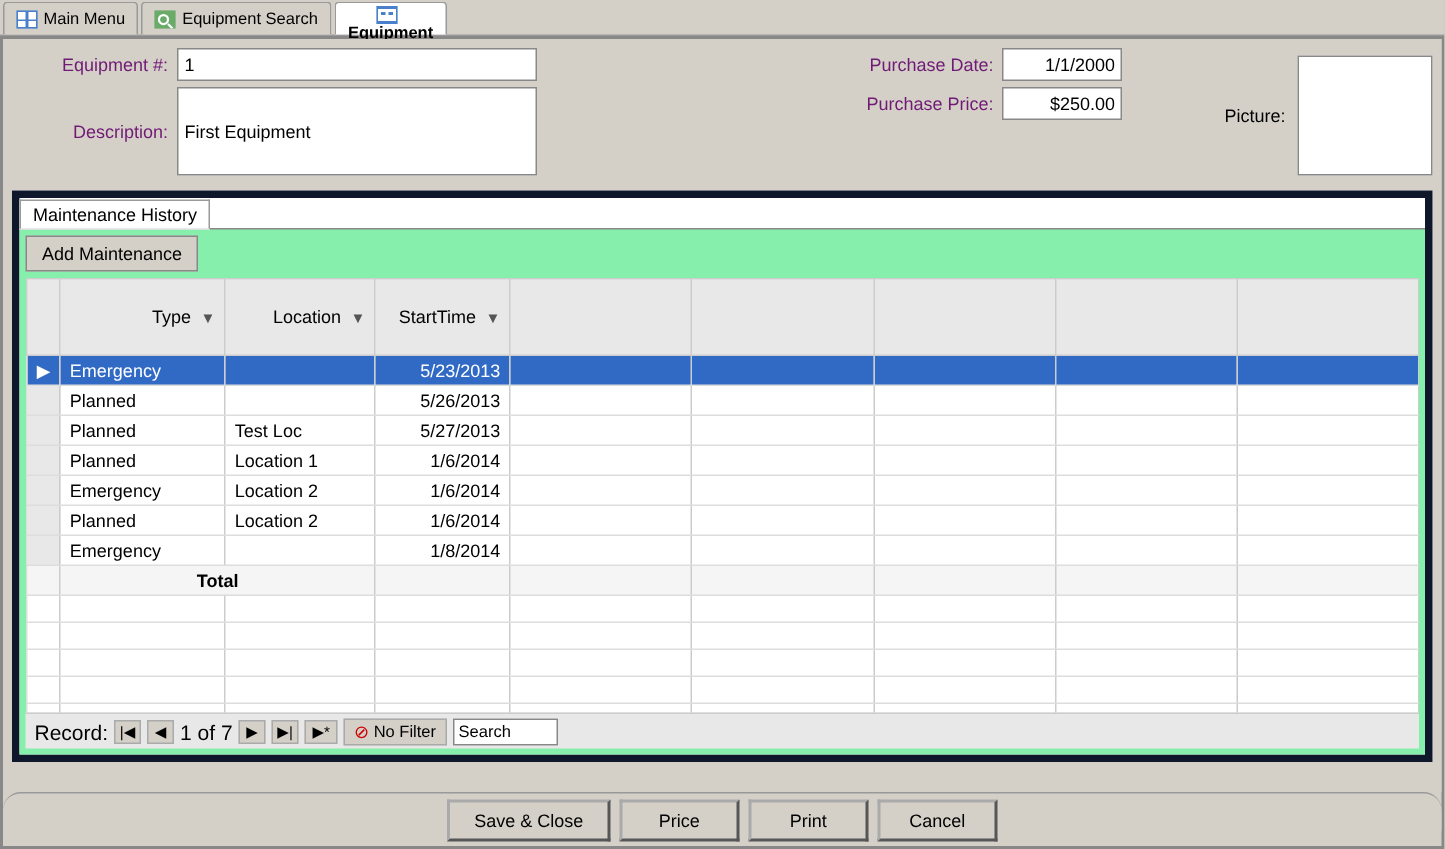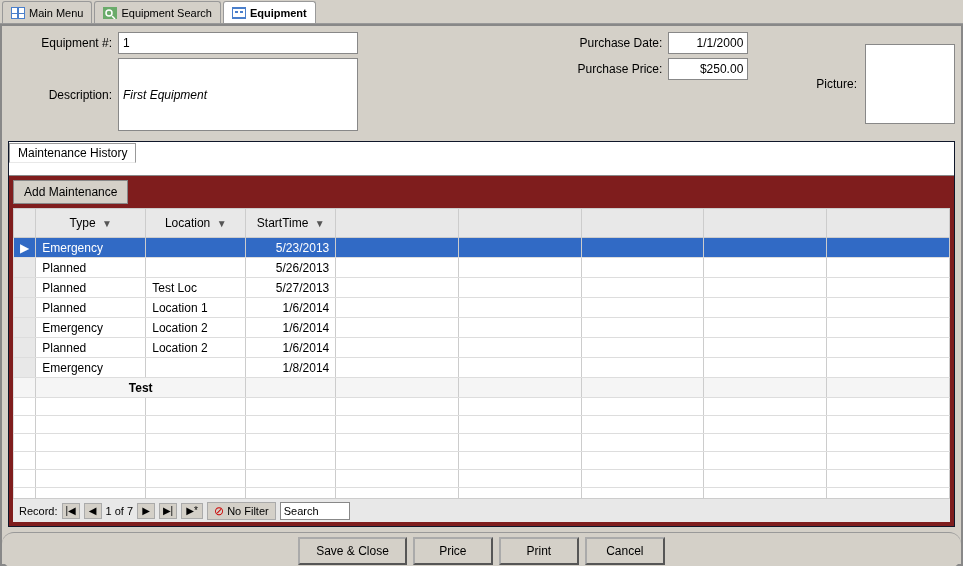--- a/index.html
+++ b/index.html
@@ -31,20 +31,21 @@
       background: #d4d0c8;
       cursor: pointer;
       font-size: 11px;
       margin-right: 2px;
       height: 22px;
     }
     .tab.active {
       background: #fff;
       font-weight: bold;
       color: #000;
+      flex-direction: column;
     }
     .tab-icon {
       width: 14px;
       height: 12px;
       display: inline-block;
       margin-right: 4px;
     }
     .tab-icon-main { background: #4a7fcb; }
     .tab-icon-search { background: #6aab6a; }
     .tab-icon-equip { background: #4a7fcb; }
@@ -71,21 +72,21 @@
     .field-row {
       display: flex;
       align-items: center;
       margin-bottom: 4px;
     }
     .field-label {
       width: 110px;
       text-align: right;
       padding-right: 6px;
       font-size: 12px;
-      color: #000000;
+      color: #701a75;
     }
     .field-input {
       border: 1px solid #888;
       background: #fff;
       padding: 2px 4px;
       font-size: 12px;
       height: 22px;
     }
     .field-input-wide { width: 240px; }
     .field-input-date { width: 80px; text-align: right; }
@@ -123,22 +124,22 @@
     
     .data-grid {
       width: 100%;
       border-collapse: collapse;
       font-size: 12px;
       background: #fff;
     }
     .data-grid th {
       background: #e8e8e8;
       border: 1px solid #ccc;
-      padding: 7px 6px;
-      text-align: center;
+      padding: 18px 6px;
+      text-align: right;
       font-weight: normal;
       white-space: nowrap;
     }
     .data-grid th .sort-arrow {
       margin-left: 3px;
       color: #555;
       font-size: 10px;
     }
     .data-grid td {
       border: 1px solid #ddd;
@@ -211,21 +212,21 @@
       gap: 3px;
     }
     .search-box {
       border: 1px solid #888;
       background: #fff;
       height: 18px;
       width: 70px;
       padding: 1px 3px;
       font-size: 11px;
     }
-    .record-text { font-size: 11px; }
+    .record-text { font-size: 14px; }
 
     
     .btn-bar {
       display: flex;
       justify-content: center;
       align-items: center;
       background: #d4d0c8;
       border-top: 1px solid #999;
       padding: 4px;
       height: 36px;
@@ -313,46 +314,46 @@
   <div class="main-content">
 
     <div class="form-area">
       <div class="form-left">
         <div class="field-row">
           <span class="field-label">Equipment #:</span>
           <input class="field-input field-input-wide" type="text" value="1" style="">
         </div>
         <div class="field-row">
           <span class="field-label">Description:</span>
-          <input class="field-input field-input-wide" type="text" value="First Equipment" style="height: 73px; vertical-align: top; width: 240px; font-style: italic;">
+          <input class="field-input field-input-wide" type="text" value="First Equipment" style="height: 59px; vertical-align: top; width: 240px;">
         </div>
       </div>
       <div class="form-right">
         <div class="field-row">
           <span class="field-label" style="width:100px;">Purchase Date:</span>
           <input class="field-input field-input-date" type="text" value="1/1/2000" style="">
         </div>
         <div class="field-row">
           <span class="field-label" style="width:100px;">Purchase Price:</span>
           <input class="field-input field-input-price" type="text" value="$250.00" style="">
         </div>
       </div>
       <div class="picture-area">
         <span class="picture-label">Picture:</span>
         <div class="picture-box"></div>
       </div>
     </div>
 
-    <div style="border:1px solid #0f172a; background:#fff; padding:0;">
+    <div style="border:5px solid #0f172a; background:#fff; padding:0;">
       <div class="maint-tab-header">
         <div class="maint-tab-btn">
           <span>Maintenance History</span>
         </div>
       </div>
-      <div style="background:#7f1d1d; padding:4px; border-top:1px solid #888;margin-top:13px;">
+      <div style="background:#86efac; padding:4px; border-top:1px solid #888;">
         
         <button class="btn-add">
           <span>Add Maintenance</span>
         </button>
 
         
         <div class="grid-wrapper">
           <table class="data-grid">
             <thead>
               <tr>
@@ -450,21 +451,21 @@
                   <td></td>
                   <td style="text-align: right;">1/8/2014</td>
                   <td></td>
                   <td></td>
                   <td></td>
                   <td></td>
                   <td></td>
                 </tr>
                 <tr class="total-row">
                   <td class="row-indicator"></td>
-                  <td colspan="2" style="text-align: center;">Test</td>
+                  <td colspan="2" style="text-align: center;">Total</td>
                   <td></td>
                   <td></td>
                   <td></td>
                   <td></td>
                   <td></td>
                   <td></td>
                 </tr>
                 <tr class="empty-row">
                   <td></td>
                   <td></td>

